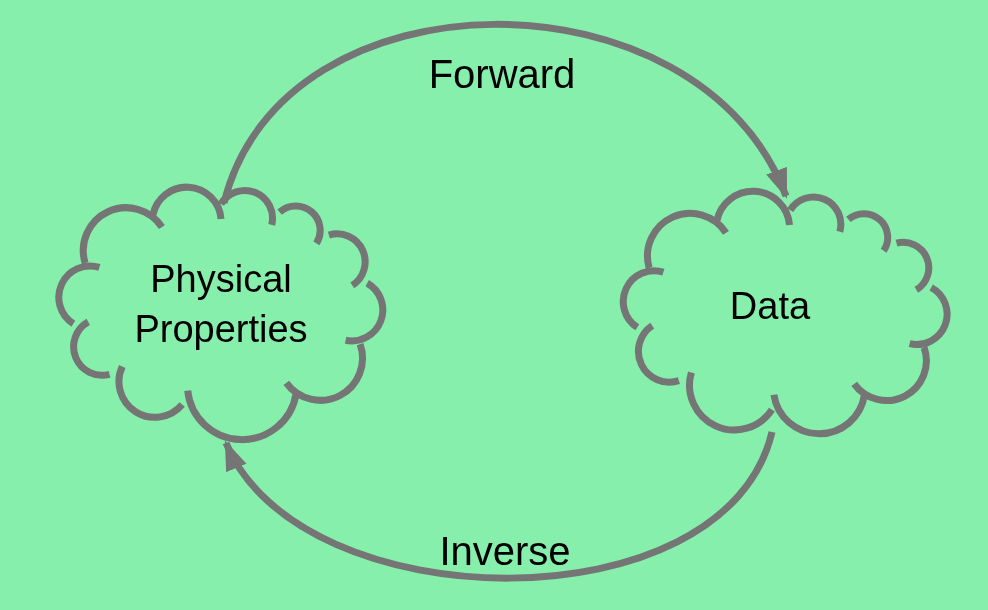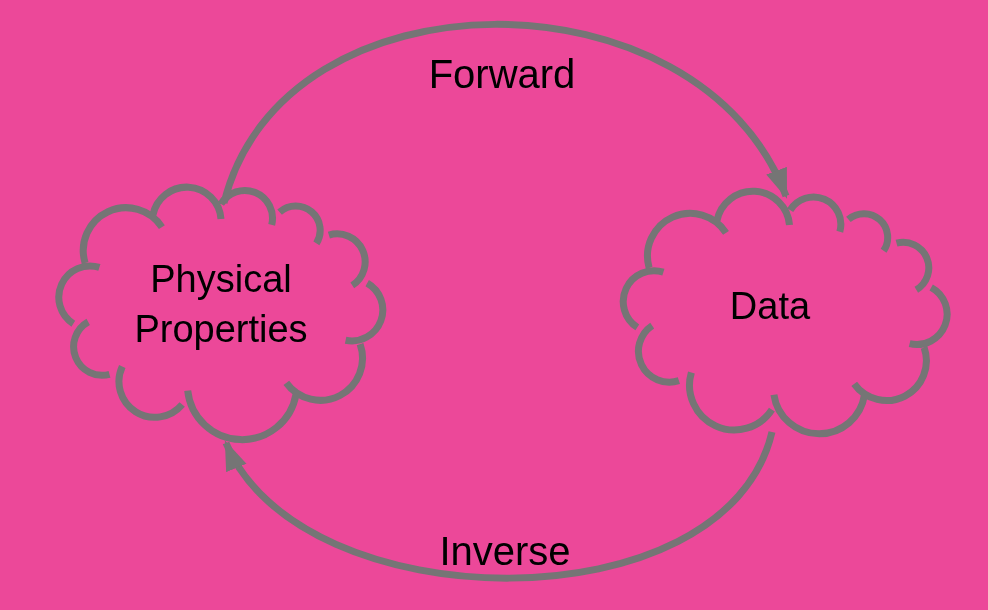--- a/index.html
+++ b/index.html
@@ -36,21 +36,21 @@
   .edge-label {
     font-family: "Liberation Sans", sans-serif;
     font-size: 40px;
     fill: #000000;
     text-anchor: middle;
   }
 </style>
 </head>
 <body>
 
-<div class="stage" style="background: #ec4899;">
+<div class="stage" style="background: #86efac;">
   <svg width="988" height="610" viewBox="0 0 988 610" xmlns="http://www.w3.org/2000/svg">
     <defs>
       <marker id="arrowhead" markerUnits="userSpaceOnUse" markerWidth="34" markerHeight="26" refX="27" refY="11" orient="auto">
         <path d="M 0 0 L 30 11 L 0 22 Z" fill="#757575"></path>
       </marker>
     </defs>
 
     <path id="cloud-physical" class="cloud" d="M 73.3 323.7 A 31.3 31.3 0 0 1 99.4 267.4 M 85.1 262.9 A 42.8 42.8 0 0 1 161.9 227.1 M 152.9 215.1 A 34.4 34.4 0 0 1 221.0 219.0 M 221.0 204.0 A 27.7 27.7 0 0 1 271.7 224.8 M 279.6 212.1 A 24.4 24.4 0 0 1 316.4 243.4 M 328.9 235.1 A 28.0 28.0 0 0 1 352.3 285.4 M 367.2 283.1 A 30.9 30.9 0 0 1 345.6 340.2 M 360.1 344.2 A 42.1 42.1 0 0 1 286.3 382.9 M 296.0 394.3 A 54.7 54.7 0 0 1 187.7 390.6 M 182.2 404.5 A 35.8 35.8 0 0 1 122.3 366.4 M 109.5 374.3 A 28.5 28.5 0 0 1 88.2 321.9 " stroke="#757575"></path>
     <path id="cloud-data" class="cloud" d="M 637.3 327.4 A 30.8 30.8 0 0 1 663.4 272.2 M 649.1 267.7 A 42.7 42.7 0 0 1 726.0 232.8 M 716.9 220.9 A 36.7 36.7 0 0 1 789.5 225.0 M 790.2 210.1 A 27.3 27.3 0 0 1 839.8 231.7 M 848.4 219.4 A 23.8 23.8 0 0 1 883.6 250.8 M 896.5 243.1 A 25.6 25.6 0 0 1 916.3 289.8 M 931.2 287.5 A 30.3 30.3 0 0 1 909.6 343.6 M 924.1 347.5 A 39.8 39.8 0 0 1 854.2 383.9 M 864.5 394.8 A 45.8 45.8 0 0 1 773.9 394.7 M 771.9 409.6 A 44.8 44.8 0 0 1 691.4 372.4 M 678.9 380.7 A 30.9 30.9 0 0 1 652.2 325.6 " stroke="#757575"></path>
 

